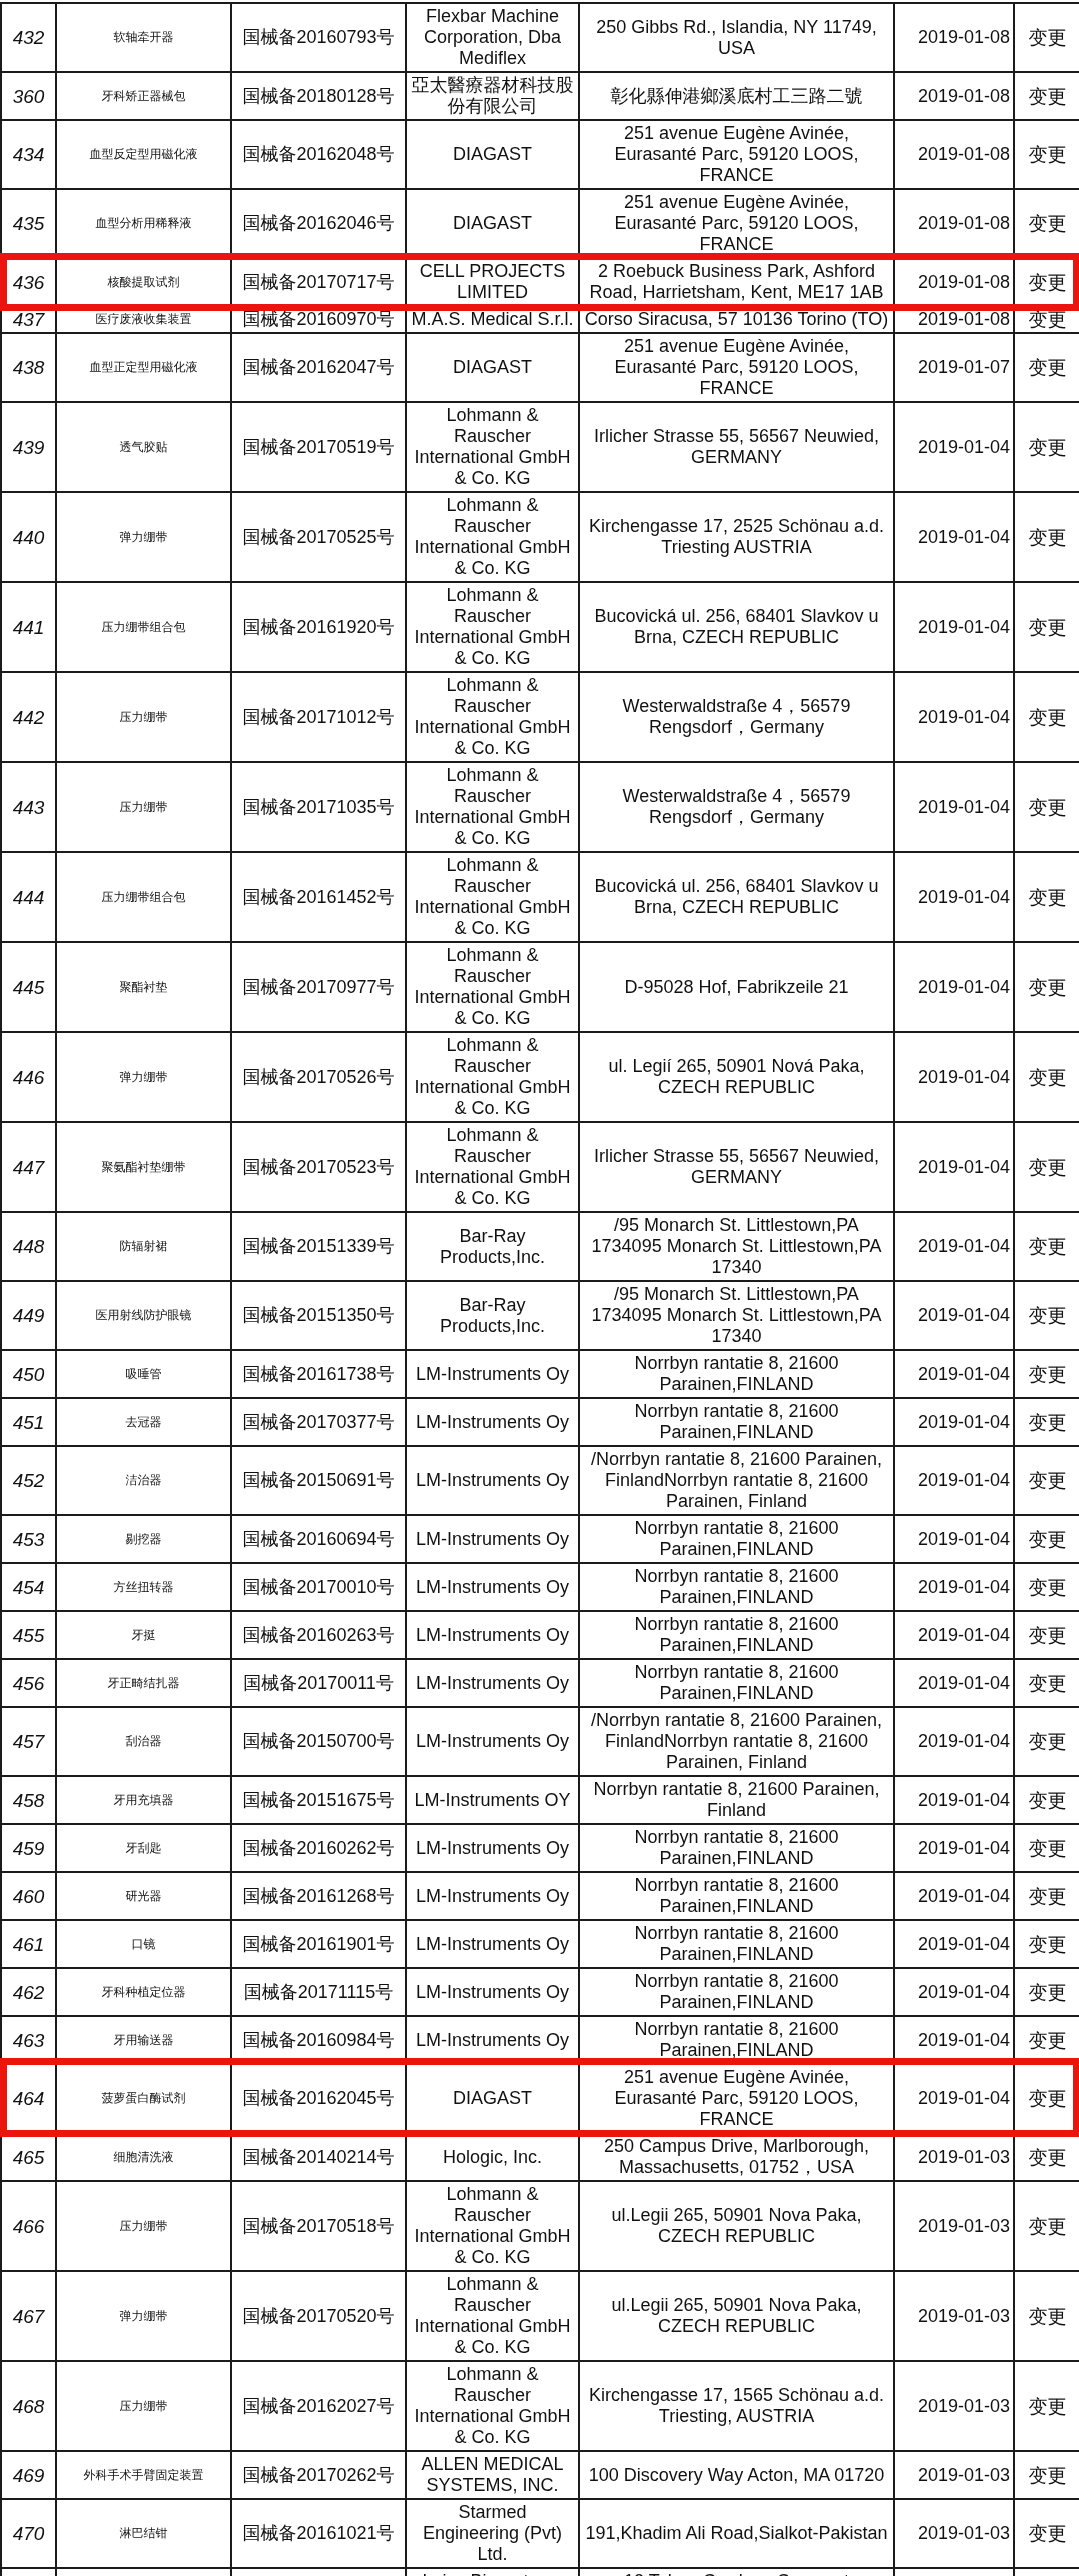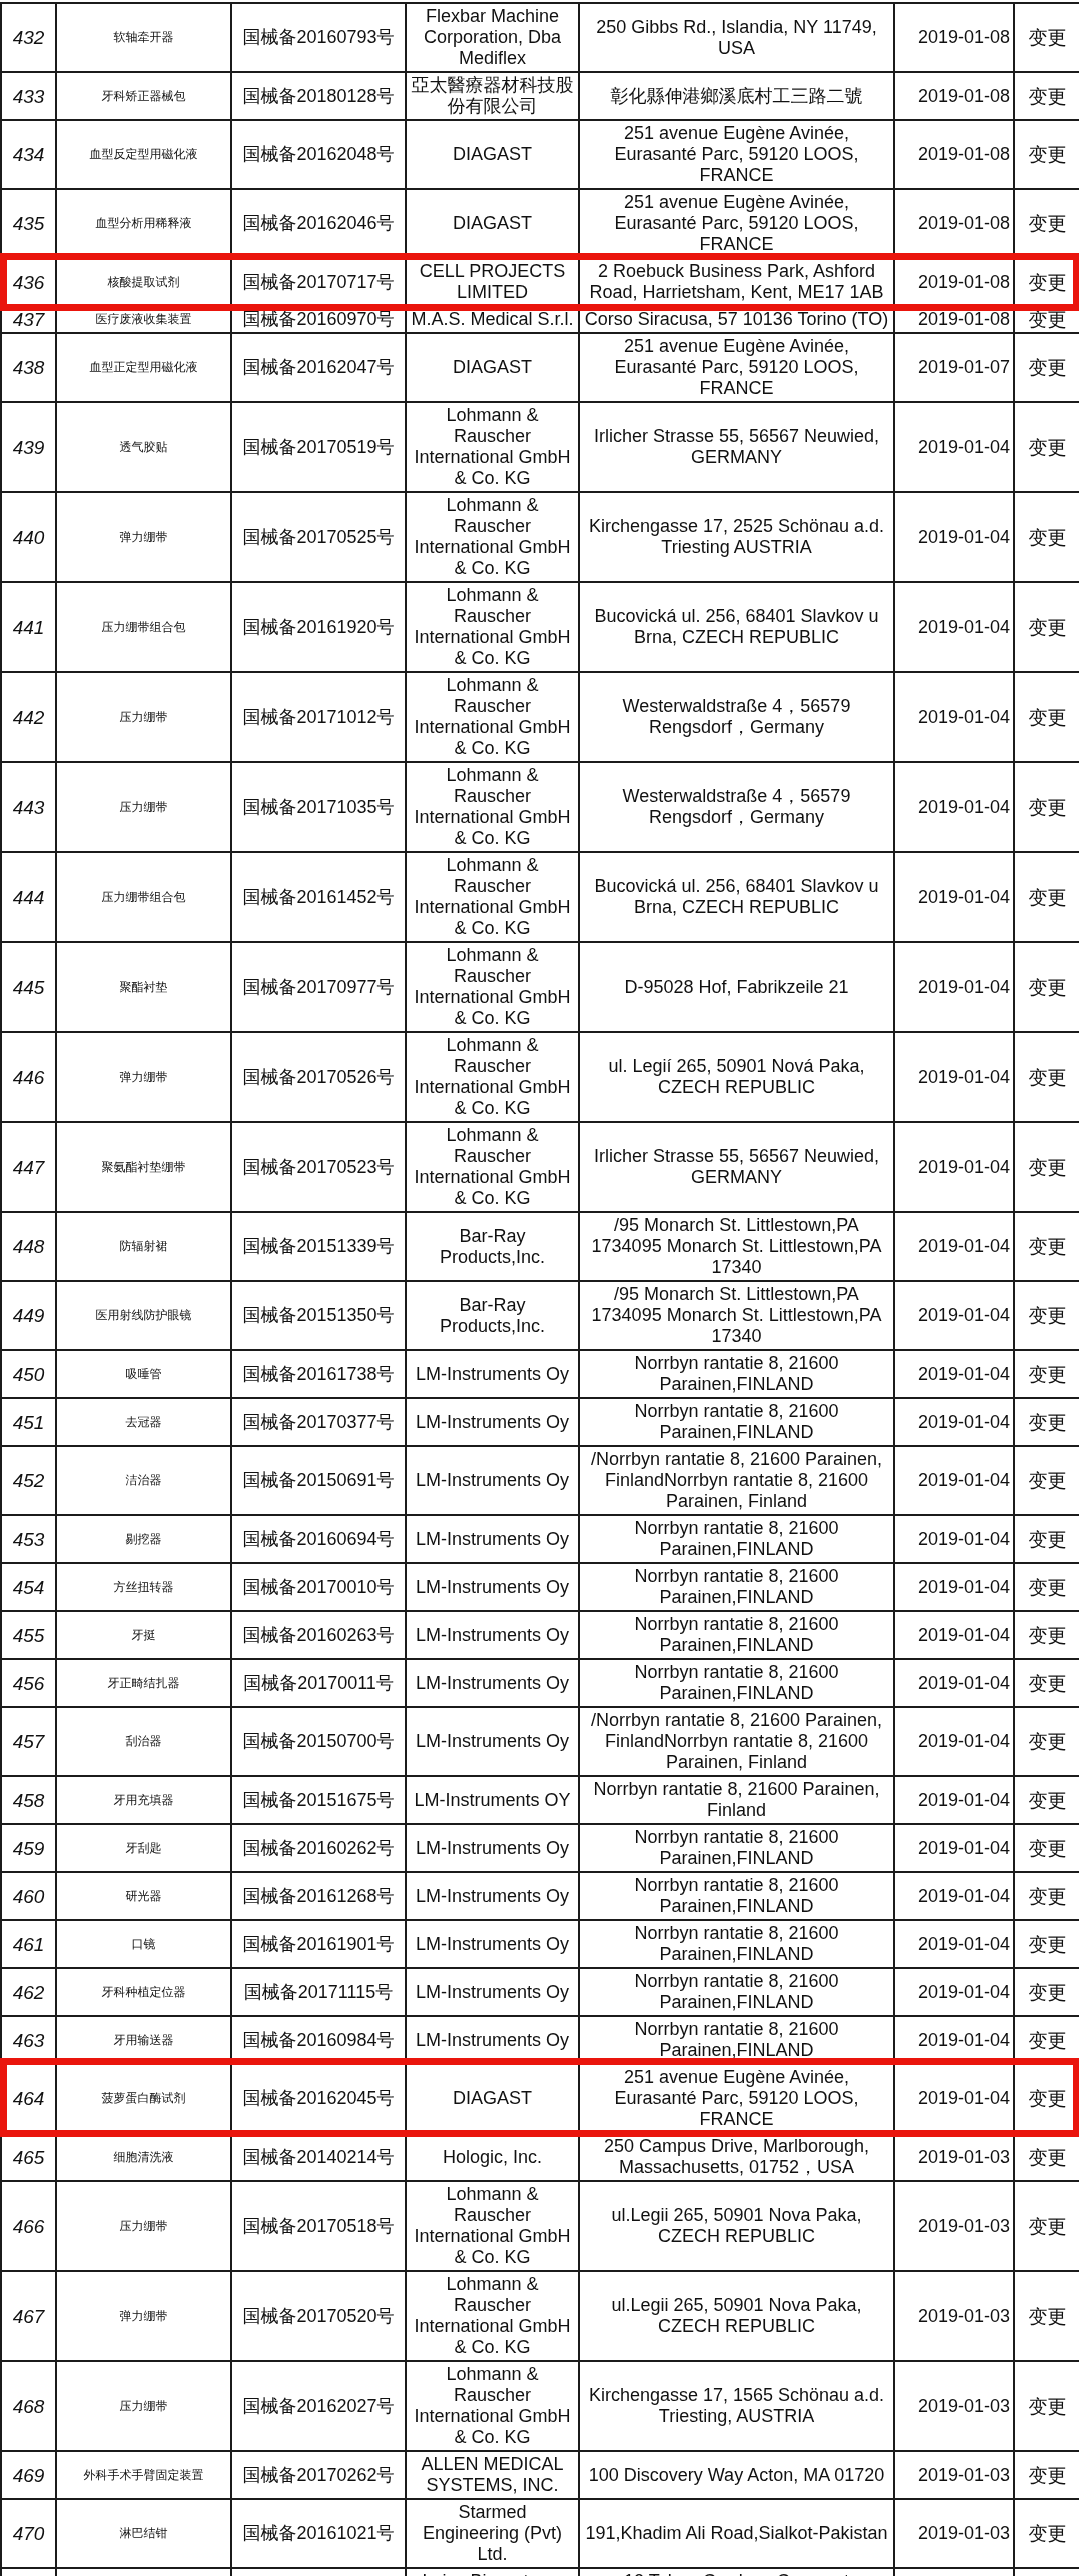--- a/index.html
+++ b/index.html
@@ -71,21 +71,21 @@
         <tr>
     <td class="c-no">432</td>
     <td class="c-name">软轴牵开器</td>
     <td class="c-reg">国械备20160793号</td>
     <td class="c-comp">Flexbar Machine Corporation, Dba Mediflex</td>
     <td class="c-addr">250 Gibbs Rd., Islandia, NY 11749, USA</td>
     <td class="c-date">2019-01-08</td>
     <td class="c-stat">变更</td>
   </tr>
         <tr>
-    <td class="c-no">433</td>
+    <td class="c-no">360</td>
     <td class="c-name">牙科矫正器械包</td>
     <td class="c-reg">国械备20180128号</td>
     <td class="c-comp">亞太醫療器材科技股份有限公司</td>
     <td class="c-addr">彰化縣伸港鄉溪底村工三路二號</td>
     <td class="c-date">2019-01-08</td>
     <td class="c-stat">变更</td>
   </tr>
         <tr>
     <td class="c-no">434</td>
     <td class="c-name">血型反定型用磁化液</td>

